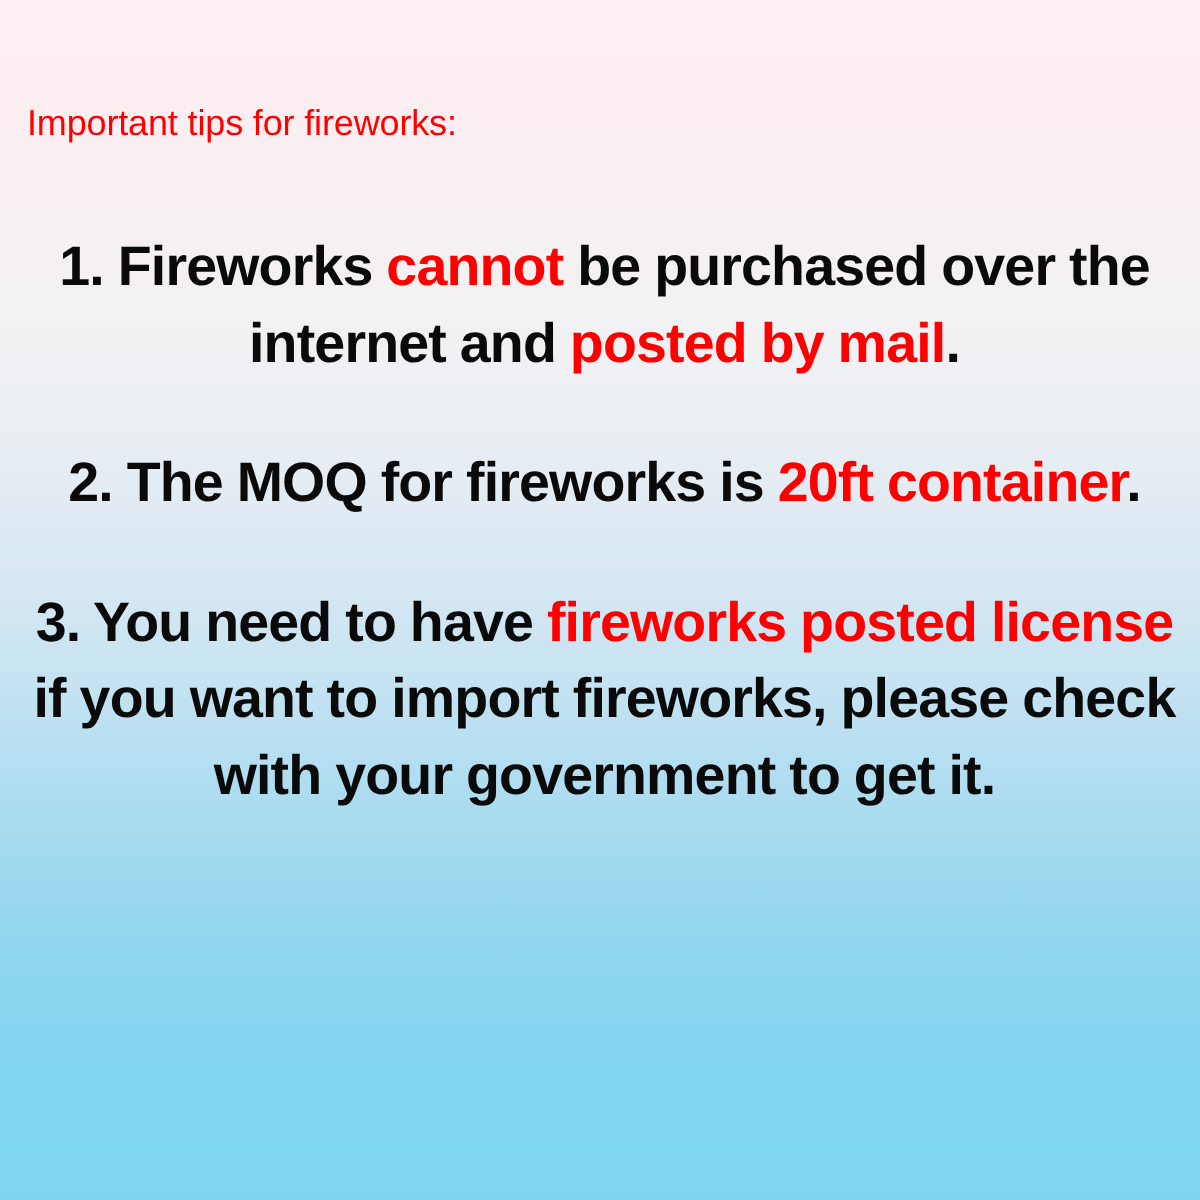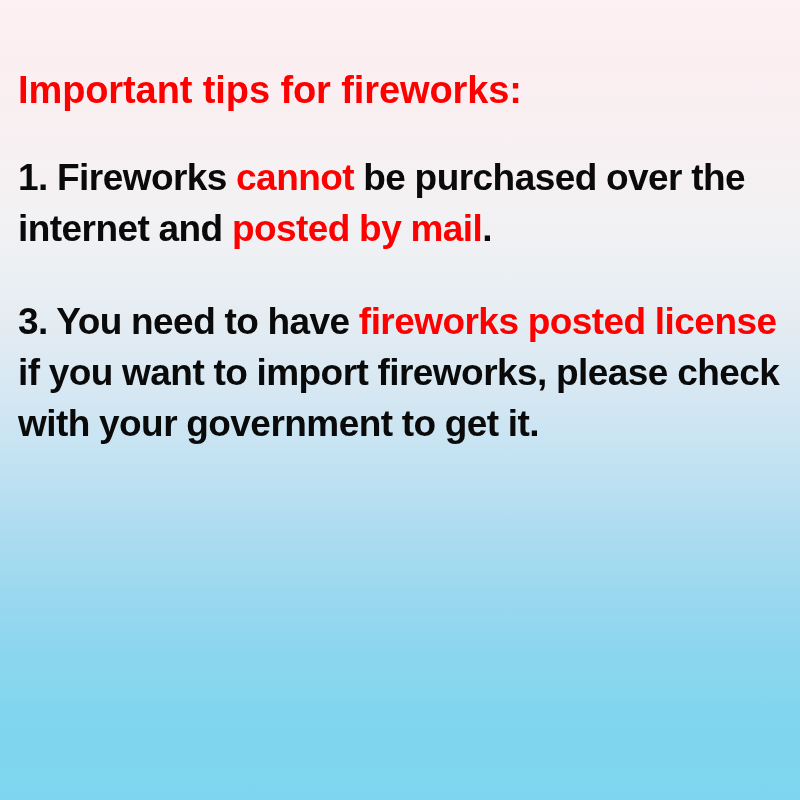--- a/index.html
+++ b/index.html
@@ -34,22 +34,22 @@
       #81d5ee 90%,
       #7dd6ef 100%
     );
     padding: 0 14px 0 18px;
   }
 
   .title {
     position: absolute;
     left: 18px;
     top: 70px;
-    font-size: 38px;
-    font-weight: bold;
+    font-size: 24px;
+    font-weight: normal;
     letter-spacing: -0.1px;
     line-height: 1.1;
     color: #ff0000;
     white-space: nowrap;
   }
 
   .tips {
     position: absolute;
     left: 18px;
     top: 152px;
@@ -57,36 +57,38 @@
   }
 
   .tip {
     font-size: 37px;
     font-weight: bold;
     line-height: 51px;
     color: #0a0a0a;
     letter-spacing: -0.55px;
     margin-bottom: 42px;
     word-spacing: -0.5px;
+    text-align: center;
   }
   .tip:last-child { margin-bottom: 0; }
 
   .hl {
     color: #ff0000;
   }
 
   .blk {
     color: #0a0a0a;
   }
 </style>
 </head>
 <body>
 
 <div id="poster">
 
   <div class="title">Important tips for fireworks:</div>
 
   <div class="tips">
       <div class="tip"><span class="blk">1.</span><span class="blk"> Fireworks </span><span class="hl">cannot</span><span class="blk"> be purchased over the internet and </span><span class="hl">posted by mail</span><span class="blk">.</span></div>
+      <div class="tip"><span class="blk">2.</span><span class="blk"> The MOQ for fireworks is </span><span class="hl">20ft container</span><span class="blk">.</span></div>
       <div class="tip"><span class="blk">3.</span><span class="blk"> You need to have </span><span class="hl">fireworks posted license</span><span class="blk"> if you want to import fireworks, please check with your government to get it.</span></div>
     </div>
 
 </div>
 
 </body></html>

